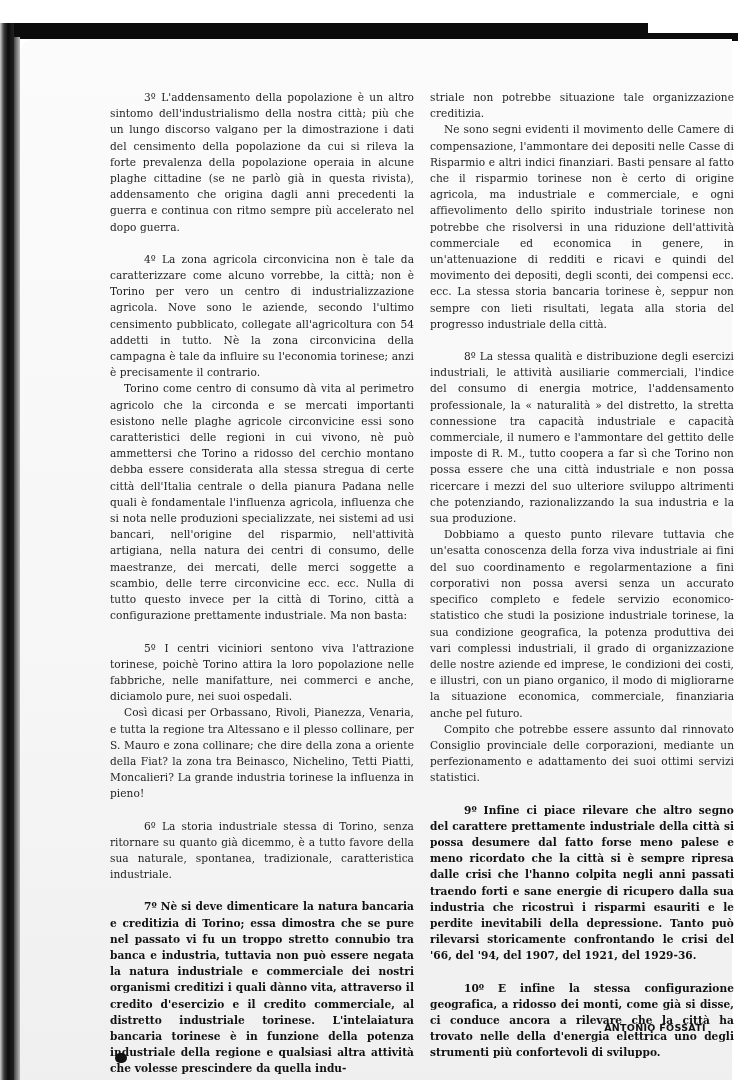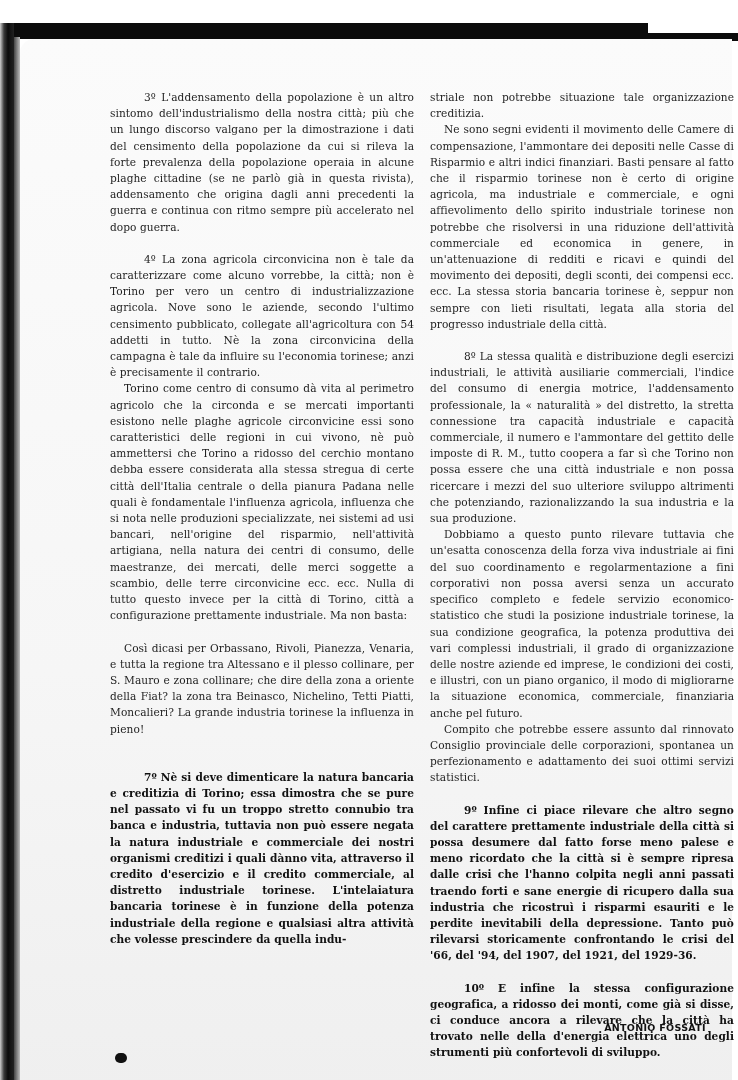--- a/index.html
+++ b/index.html
@@ -73,33 +73,35 @@
   <div class="border-right"></div>
   <div class="border-bottom"></div>
   <div class="page-surface"></div>
 
   <div class="column col-left">
     <p class="para numbered">3º L'addensamento della popolazione è un altro sintomo dell'industrialismo della nostra città; più che un lungo discorso valgano per la dimostrazione i dati del censimento della popolazione da cui si rileva la forte prevalenza della popolazione operaia in alcune plaghe cittadine (se ne parlò già in questa rivista), addensamento che origina dagli anni precedenti la guerra e continua con ritmo sempre più accelerato nel dopo guerra.</p>
     <div class="gap"></div>
     <p class="para numbered">4º La zona agricola circonvicina non è tale da caratterizzare come alcuno vorrebbe, la città; non è Torino per vero un centro di industrializzazione agricola. Nove sono le aziende, secondo l'ultimo censimento pubblicato, collegate all'agricoltura con 54 addetti in tutto. Nè la zona circonvicina della campagna è tale da influire su l'economia torinese; anzi è precisamente il contrario.</p>
     <p class="para">Torino come centro di consumo dà vita al perimetro agricolo che la circonda e se mercati importanti esistono nelle plaghe agricole circonvicine essi sono caratteristici delle regioni in cui vivono, nè può ammettersi che Torino a ridosso del cerchio montano debba essere considerata alla stessa stregua di certe città dell'Italia centrale o della pianura Padana nelle quali è fondamentale l'influenza agricola, influenza che si nota nelle produzioni specializzate, nei sistemi ad usi bancari, nell'origine del risparmio, nell'attività artigiana, nella natura dei centri di consumo, delle maestranze, dei mercati, delle merci soggette a scambio, delle terre circonvicine ecc. ecc. Nulla di tutto questo invece per la città di Torino, città a configurazione prettamente industriale. Ma non basta:</p>
     <div class="gap"></div>
+    <p class="para numbered">5º I centri viciniori sentono viva l'attrazione torinese, poichè Torino attira la loro popolazione nelle fabbriche, nelle manifatture, nei commerci e anche, diciamolo pure, nei suoi ospedali.</p>
     <p class="para">Così dicasi per Orbassano, Rivoli, Pianezza, Venaria, e tutta la regione tra Altessano e il plesso collinare, per S. Mauro e zona collinare;  che dire della zona a oriente della Fiat? la zona tra Beinasco, Nichelino, Tetti Piatti, Moncalieri? La grande industria torinese la influenza in pieno!</p>
     <div class="gap"></div>
+    <p class="para numbered">6º La storia industriale stessa di Torino, senza ritornare su quanto già dicemmo, è a tutto favore della sua naturale, spontanea, tradizionale, caratteristica industriale.</p>
     <div class="gap"></div>
     <p class="para numbered dark">7º Nè si deve dimenticare la natura bancaria e creditizia di Torino; essa dimostra che se pure nel passato vi fu un troppo stretto connubio tra banca e industria, tuttavia non può essere negata la natura industriale e commerciale dei nostri organismi creditizi i quali dànno vita, attraverso il credito d'esercizio e il credito commerciale, al distretto industriale torinese. L'intelaiatura bancaria torinese è in funzione della potenza industriale della regione e qualsiasi altra attività che volesse prescindere da quella indu-</p>
   </div>
 
   <div class="column col-right">
     <p class="para" style="text-indent:0">striale non potrebbe situazione tale organizzazione creditizia.</p>
     <p class="para">Ne sono segni evidenti il movimento delle Camere di compensazione, l'ammontare dei depositi nelle Casse di Risparmio e altri indici finanziari. Basti pensare al fatto che il risparmio torinese non è certo di origine agricola, ma industriale e commerciale, e ogni affievolimento dello spirito industriale torinese non potrebbe che risolversi in una riduzione dell'attività commerciale ed economica in genere, in un'attenuazione di redditi e ricavi e quindi del movimento dei depositi, degli sconti, dei compensi ecc. ecc. La stessa storia bancaria torinese è, seppur non sempre con lieti risultati, legata alla storia del progresso industriale della città.</p>
     <div class="gap"></div>
     <p class="para numbered">8º La stessa qualità e distribuzione degli esercizi industriali, le attività ausiliarie commerciali, l'indice del consumo di energia motrice, l'addensamento professionale, la « naturalità » del distretto, la stretta connessione tra capacità industriale e capacità commerciale, il numero e l'ammontare del gettito delle imposte di R. M., tutto coopera a far sì che Torino non possa essere che una città industriale e non possa ricercare i mezzi del suo ulteriore sviluppo altrimenti che potenziando, razionalizzando la sua industria e la sua produzione.</p>
     <p class="para">Dobbiamo a questo punto rilevare tuttavia che un'esatta conoscenza della forza viva industriale ai fini del suo coordinamento e regolarmentazione a fini corporativi non possa aversi senza un accurato specifico completo e fedele servizio economico-statistico che studi la posizione industriale torinese, la sua condizione geografica, la potenza produttiva dei vari complessi industriali, il grado di organizzazione delle nostre aziende ed imprese, le condizioni dei costi, e illustri, con un piano organico, il modo di migliorarne la situazione economica, commerciale, finanziaria anche pel futuro.</p>
-    <p class="para">Compito che potrebbe essere assunto dal rinnovato Consiglio provinciale delle corporazioni, spontanea un perfezionamento e adattamento dei suoi ottimi servizi statistici.</p>
+    <p class="para">Compito che potrebbe essere assunto dal rinnovato Consiglio provinciale delle corporazioni, mediante un perfezionamento e adattamento dei suoi ottimi servizi statistici.</p>
     <div class="gap"></div>
     <p class="para numbered dark">9º Infine ci piace rilevare che altro segno del carattere prettamente industriale della città si possa desumere dal fatto forse meno palese e meno ricordato che la città si è sempre ripresa dalle crisi che l'hanno colpita negli anni passati traendo forti e sane energie di ricupero dalla sua industria che ricostruì i risparmi esauriti e le perdite inevitabili della depressione. Tanto può rilevarsi storicamente confrontando le crisi del '66, del '94, del 1907, del 1921, del 1929-36.</p>
     <div class="gap"></div>
     <p class="para numbered dark">10º E infine la stessa configurazione geografica, a ridosso dei monti, come già si disse, ci conduce ancora a rilevare che la città ha trovato nelle della d'energia elettrica uno degli strumenti più confortevoli di sviluppo.</p>
   </div>
 
   <div class="signature">ANTONIO FOSSATI</div>
   <div class="page-number">4</div>
 </div>
 

